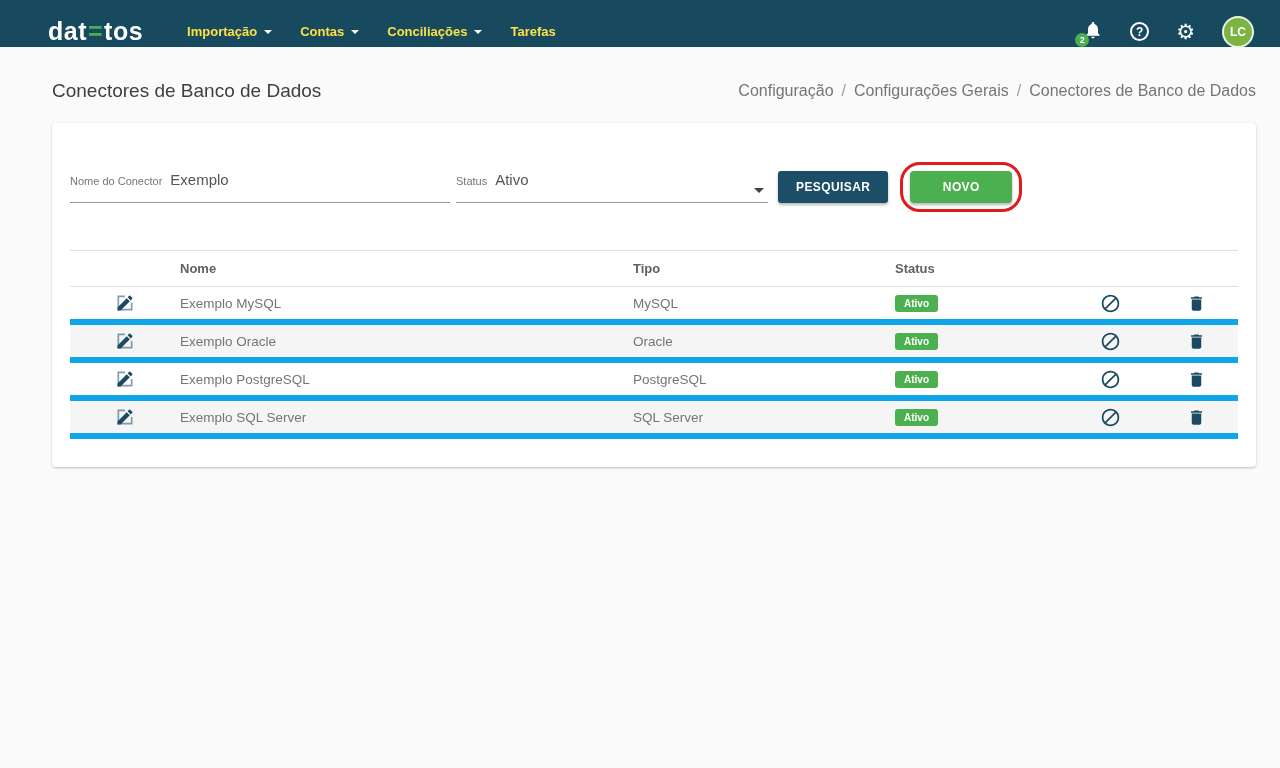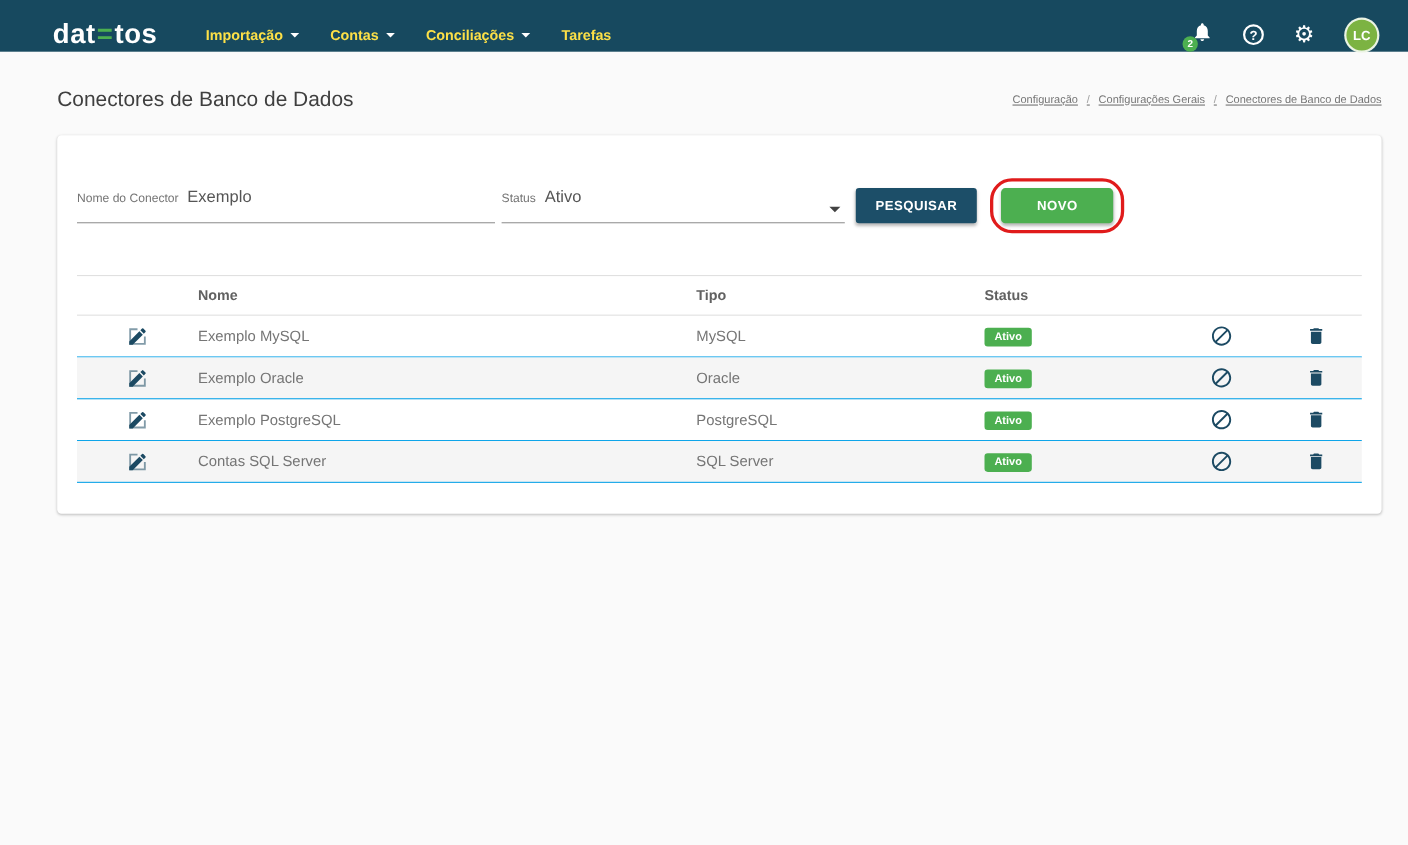--- a/index.html
+++ b/index.html
@@ -51,21 +51,21 @@
     display:flex; align-items:center; justify-content:center; cursor:pointer;
     border:2px solid rgba(255,255,255,.85);
   }
 
   
   .page-header {
     display:flex; justify-content:space-between; align-items:center;
     padding: 33px 24px 0 52px;
   }
   .page-title { font-size:19px; font-weight:500; color:#3f3f3f; }
-  .breadcrumb { font-size:10px; color:#757575; display:flex; gap:8px; align-items:center;text-decoration:underline; }
+  .breadcrumb { font-size:16px; color:#757575; display:flex; gap:8px; align-items:center; }
   .breadcrumb .crumb { cursor:pointer; }
   .breadcrumb .sep { color:#9e9e9e; }
 
   
   .card {
     margin: 21px 24px 0 52px;
     background:#fff;
     border-radius:4px;
     box-shadow: 0 1px 3px rgba(0,0,0,.14), 0 1px 2px rgba(0,0,0,.1);
     padding: 22px 18px 26px 18px;
@@ -106,21 +106,21 @@
 
   
   .table { margin-top:47px; }
   .thead {
     display:flex; align-items:center; height:37px;
     border-top:1px solid #e0e0e0; border-bottom:1px solid #e0e0e0;
     font-size:13px; font-weight:bold; color:#616161;
   }
   .trow {
     display:flex; align-items:center; height:38px;
-    border-bottom:1px solid #0ea5e9;
+    border-bottom:6px solid #0ea5e9;
     font-size:13.5px; color:#757575;
   }
   .trow:nth-child(odd) { background:#f5f5f5; }
   .c-edit  { width:110px; display:flex; justify-content:center; }
   .c-name  { width:453px; }
   .c-type  { width:262px; }
   .c-status{ width:170px; }
   .c-block { width:90px;  display:flex; justify-content:center; }
   .c-trash { flex:1;      display:flex; justify-content:center; }
   .badge {
@@ -300,21 +300,21 @@
 
     <div class="trow">
       <div class="c-edit">
         <span class="action-icon">
           <svg width="20" height="20" viewBox="0 0 24 24" fill="#1c4a63">
               <path d="M3 17.25V21h3.75L17.81 9.94l-3.75-3.75L3 17.25zM20.71 7.04c.39-.39.39-1.02 0-1.41l-2.34-2.34a.9959.9959 0 0 0-1.41 0l-1.83 1.83 3.75 3.75 1.83-1.83z"></path>
               <path d="M3 3h9v2H5v14h14v-7h2v9H3V3z" opacity=".55"></path>
             </svg>
         </span>
       </div>
-      <div class="c-name">Contas SQL Server</div>
+      <div class="c-name">Exemplo SQL Server</div>
       <div class="c-type">SQL Server</div>
       <div class="c-status"><span class="badge">Ativo</span></div>
       <div class="c-block">
         <span class="action-icon">
           <svg width="21" height="21" viewBox="0 0 24 24" fill="#1c4a63">
               <path d="M12 2C6.48 2 2 6.48 2 12s4.48 10 10 10 10-4.48 10-10S17.52 2 12 2zm-8 10c0-4.42 3.58-8 8-8 1.85 0 3.55.63 4.9 1.69L5.69 16.9A7.902 7.902 0 0 1 4 12zm8 8c-1.85 0-3.55-.63-4.9-1.69L18.31 7.1A7.902 7.902 0 0 1 20 12c0 4.42-3.58 8-8 8z"></path>
             </svg>
         </span>
       </div>
       <div class="c-trash">

